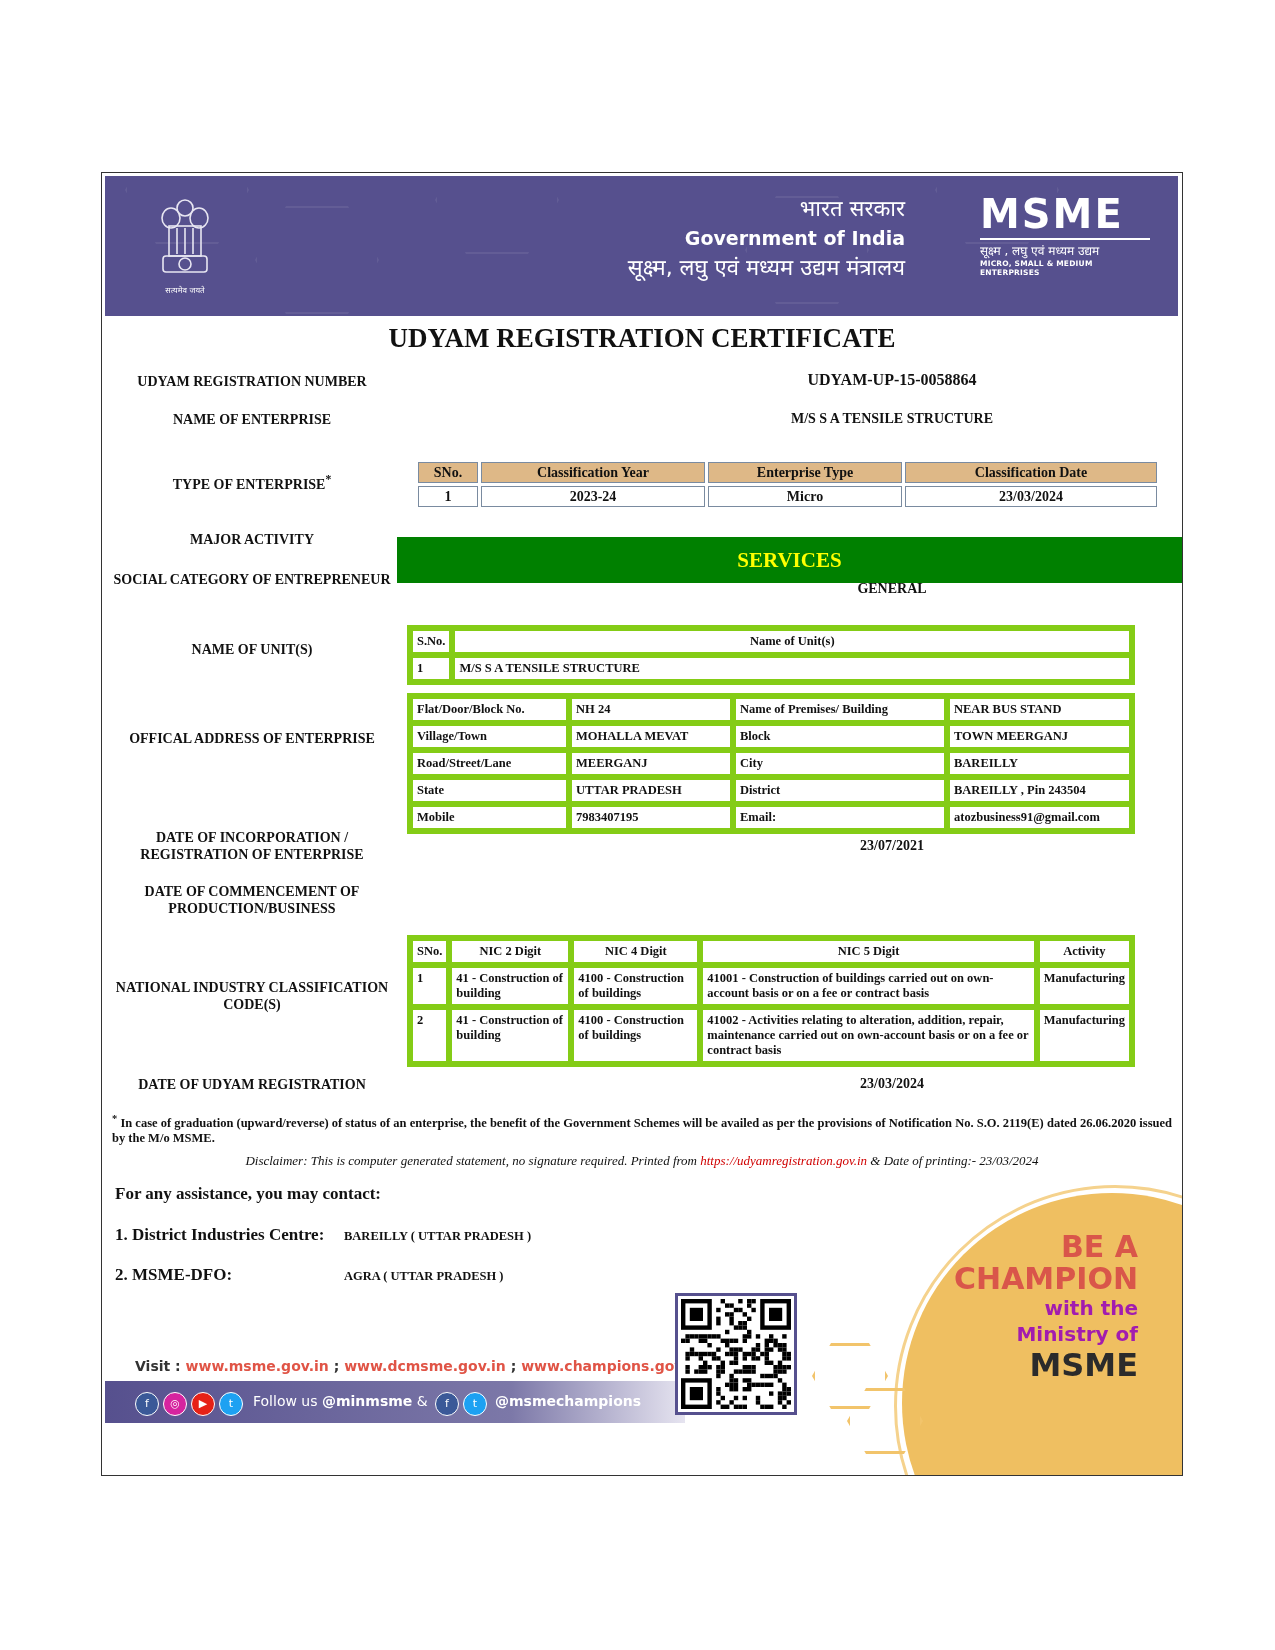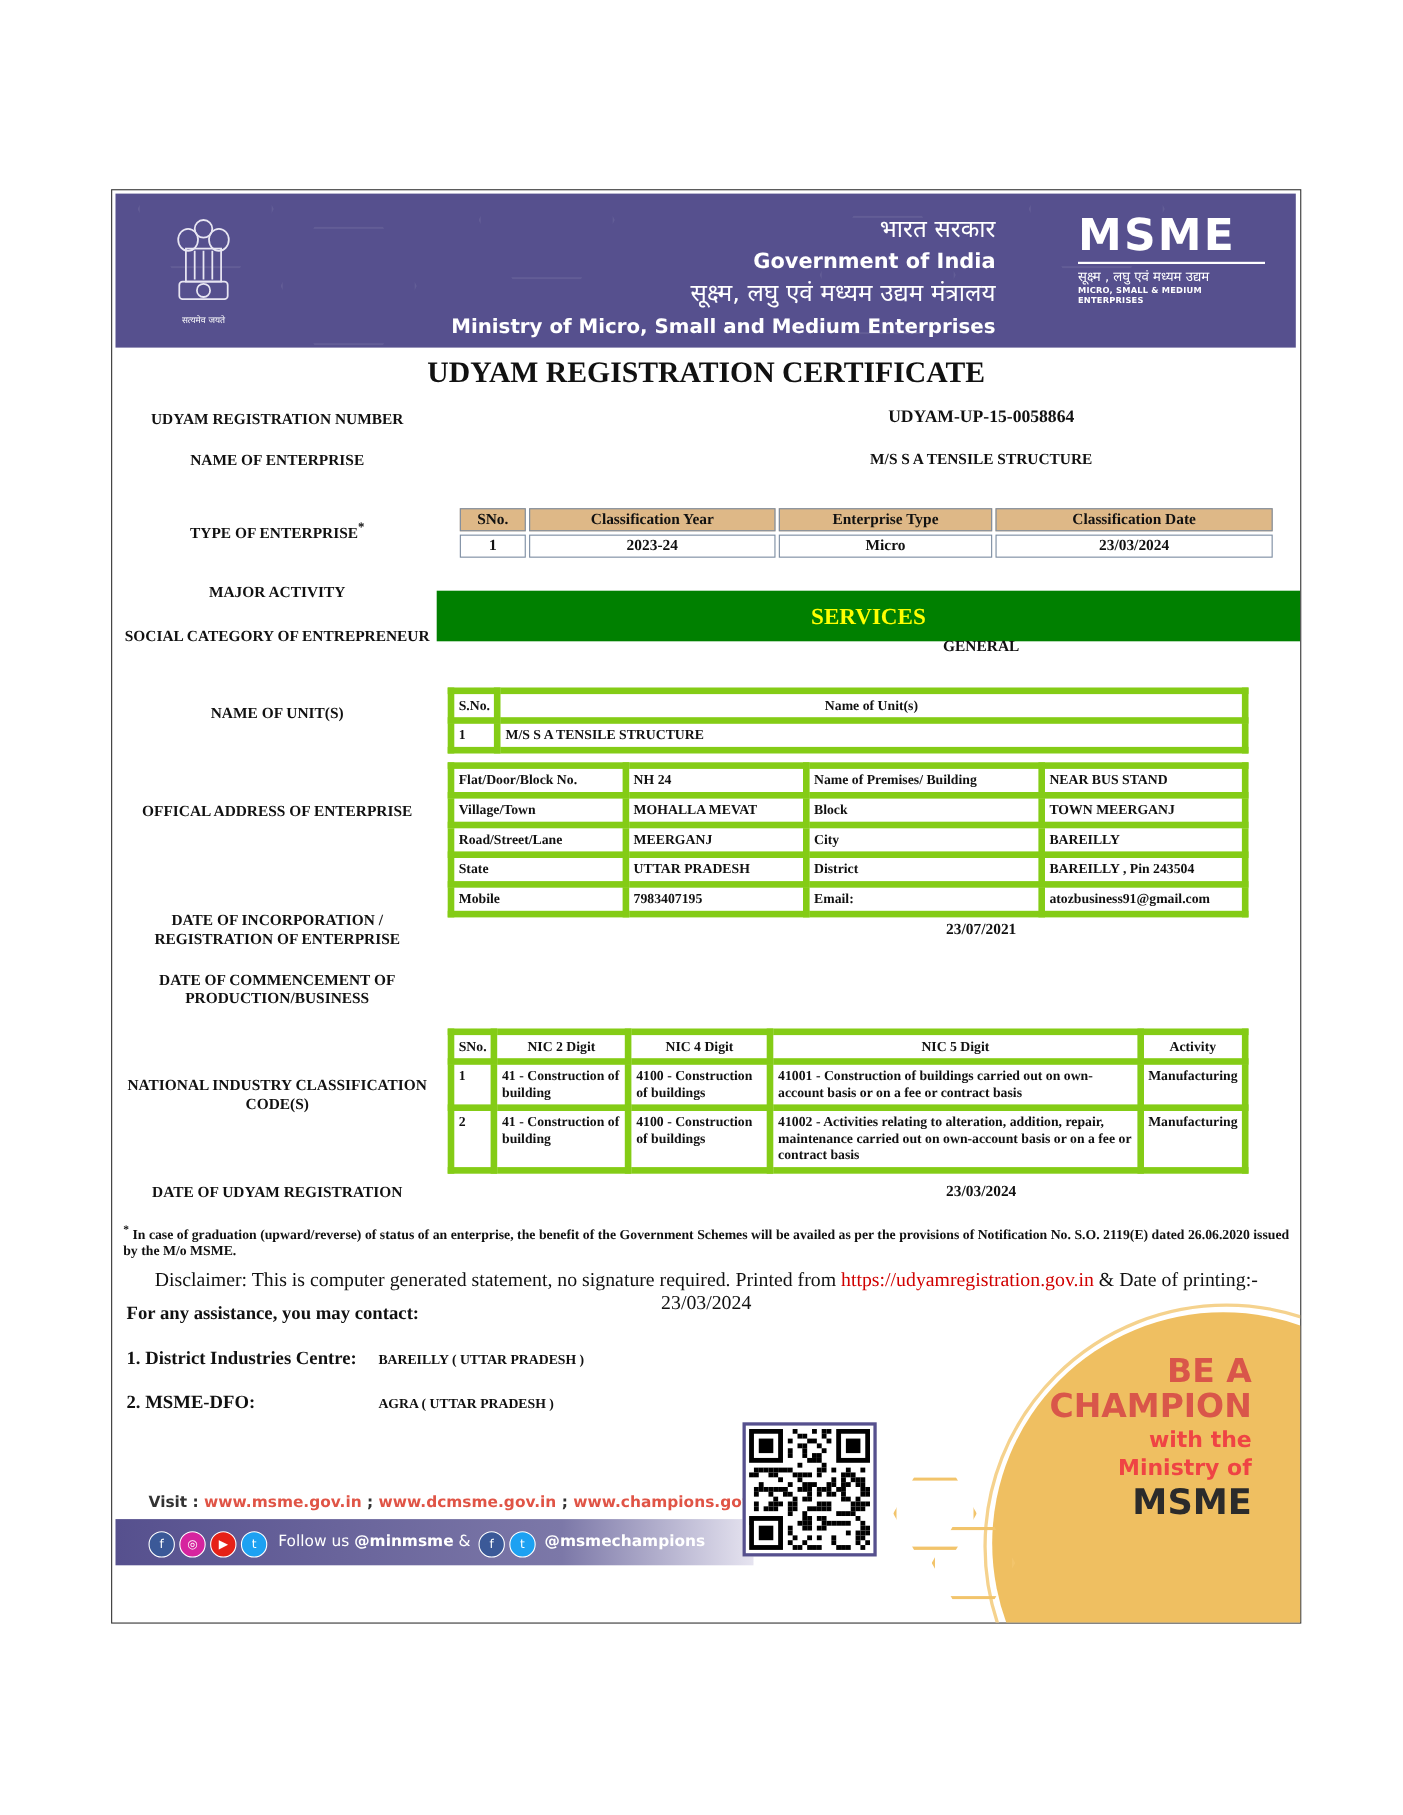--- a/index.html
+++ b/index.html
@@ -21,36 +21,36 @@
   .lbl { position:absolute; left:10px; width:280px; text-align:center; font-weight:bold; font-size:14px; line-height:17px; }
   .val { position:absolute; left:590px; width:400px; text-align:center; font-weight:bold; font-size:14px; }
   table { border-collapse:collapse; font-weight:bold; }
   .tbl-type { position:absolute; left:313px; top:286px; width:745px; border-collapse:separate; border-spacing:3px; font-size:14px; }
   .tbl-type th { background:#deb887; border:1px solid #7a8ba0; height:17px; font-weight:bold; }
   .tbl-type td { border:1px solid #7a8ba0; height:17px; text-align:center; }
   .major { position:absolute; left:295px; top:364px; width:785px; height:46px; background:#008000; color:#ffff00; font-size:21px; font-weight:bold; text-align:center; line-height:46px; }
   .gridtbl { position:absolute; font-size:12.5px; }
   .gridtbl td, .gridtbl th { border:6px solid #84cc16; padding:3px 4px; text-align:left; vertical-align:top; font-weight:bold; }
   .footnote { position:absolute; left:10px; top:938px; width:1060px; font-size:12.5px; font-weight:bold; text-align:justify; line-height:15px; }
-  .disclaimer { position:absolute; left:0; top:980px; width:1080px; text-align:center; font-size:18px; }
+  .disclaimer { position:absolute; left:0; top:980px; width:1080px; text-align:center; font-size:13px;font-style:italic; }
   .disclaimer .link { color:#d00000; }
   .assist { position:absolute; left:13px; top:1011px; font-size:17px; font-weight:bold; }
   .contact-lbl { position:absolute; left:13px; font-size:17px; font-weight:bold;text-align:right; }
   .contact-val { position:absolute; left:242px; font-size:12.5px; font-weight:bold; }
   .visit { position:absolute; left:33px; top:1185px; font-family:"DejaVu Sans", sans-serif; font-size:14px; font-weight:bold; color:#333; }
   .visit .u { color:#e05446; }
   .social { position:absolute; left:3px; top:1208px; width:580px; height:42px; background:linear-gradient(90deg,#56508e 0%,#7c78a8 70%,#e6e4f0 100%); }
   .social .ic { position:absolute; top:11px; width:22px; height:22px; border-radius:50%; border:1.5px solid #fff; color:#fff; font-size:11px; text-align:center; line-height:22px; font-family:"DejaVu Sans", sans-serif; }
   .social .txt { position:absolute; top:12px; color:#fff; font-family:"DejaVu Sans", sans-serif; font-size:14px; }
   .qr { position:absolute; left:573px; top:1120px; width:116px; height:116px; border:3px solid #56508e; background:#fff; }
   .champ { position:absolute; left:800px; top:1020px; width:420px; height:420px; border-radius:50%; background:#efbf61; }
   .champ-ring { position:absolute; left:792px; top:1012px; width:436px; height:436px; border-radius:50%; border:3px solid #f5d28d; }
   .champ-text { position:absolute; left:818px; top:1058px; width:218px; text-align:right; font-family:"DejaVu Sans", sans-serif; font-weight:bold; }
   .champ-text .red { color:#d9564a; font-size:30px; line-height:32px; }
-  .champ-text .dark { color:#ef4444; font-size:20px; line-height:26px; }
+  .champ-text .dark { color:#a21caf; font-size:20px; line-height:26px; }
   .champ-text .msme { color:#2b2b2b; font-size:32px; line-height:36px; }
   .goldhex { position:absolute; width:70px; height:60px; border:3px solid #f2c46b; clip-path:polygon(25% 0,75% 0,100% 50%,75% 100%,25% 100%,0 50%); }
 </style>
 </head>
 <body>
 
 <div class="frame">
   <div class="banner">
     <div class="hex" style="left:20px;top:-40px;"></div>
     <div class="hex" style="left:150px;top:30px;"></div>
@@ -70,21 +70,20 @@
           <rect x="8" y="62" width="44" height="16" rx="3"></rect>
           <circle cx="30" cy="70" r="6"></circle>
         </g>
       </svg>
       <div style="color:#fff;font-size:8px;text-align:center;font-family:'DejaVu Sans',sans-serif;margin-top:-14px;">सत्यमेव जयते</div>
     </div>
     <div class="banner-text">
       <div class="hindi1">भारत सरकार</div>
       <div class="gov">Government of India</div>
       <div class="hindi2">सूक्ष्म, लघु एवं मध्यम उद्यम मंत्रालय</div>
-      <div class="ministry">Ministry of Micro, Small and Medium Enterprises</div>
     </div>
     <div class="msme-logo">
       <div class="big">MSME</div>
       <div class="hin">सूक्ष्म , लघु एवं मध्यम उद्यम</div>
       <div class="sub">MICRO, SMALL &amp; MEDIUM ENTERPRISES</div>
     </div>
   </div>
 
   <div class="title">UDYAM REGISTRATION CERTIFICATE</div>
 

